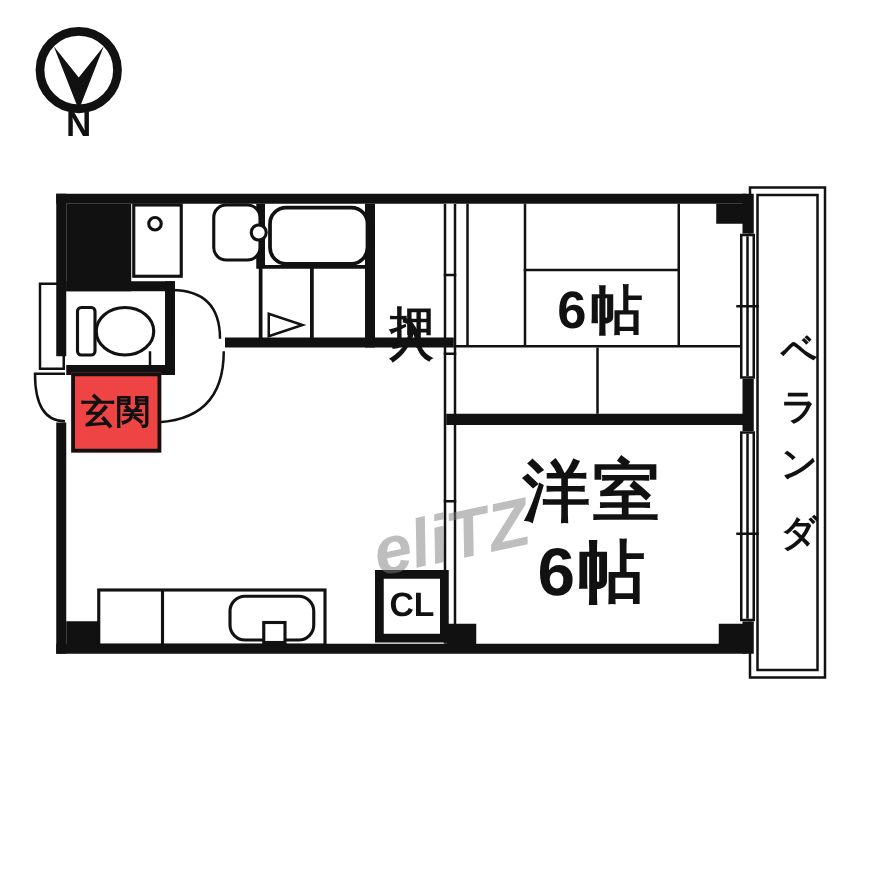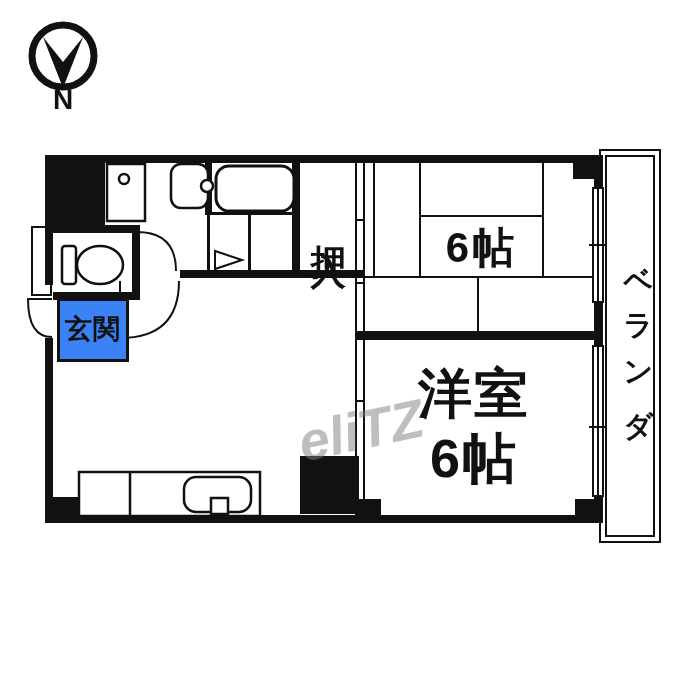--- a/index.html
+++ b/index.html
@@ -98,23 +98,24 @@
       <rect x="184" y="477" width="67" height="35" rx="12"></rect>
       <rect x="211" y="498" width="17" height="16"></rect>
     </g>
     <g fill="none" stroke="#111" stroke-width="2">
       <path d="M52,299 L28,299 Q28,337 52,337"></path>
       <path d="M137,271 L137,232 Q176,232 176,271"></path>
       <path d="M120,281 L120,338 Q120,338 120,338 M120,338 Q179,338 179,281"></path>
     </g>
   </svg>
 
-  <div class="lbl" style="left:57px;top:298px;width:66px;height:58px;border:3px solid #111;background:#3b82f6;font-size:27px;letter-spacing:1px;text-align:center;">玄関</div>
+  <div class="lbl" style="left:57px;top:298px;width:66px;height:58px;border:3px solid #111;background:#ef4444;font-size:27px;letter-spacing:1px;text-align:center;">玄関</div>
 
   <div class="wall" style="left:300px;top:456px;width:59px;height:58px;"></div>
+  <div class="lbl" style="left:307px;top:463px;width:45px;height:44px;background:#fff;font-size:27px;font-weight:bold;">CL</div>
 
   <div class="lbl" style="left:419px;top:220px;width:125px;height:56px;font-size:42px;letter-spacing:3px;">6帖</div>
   <div class="lbl" style="left:378px;top:362px;width:192px;height:64px;font-size:54px;letter-spacing:2px;">洋室</div>
   <div class="lbl" style="left:378px;top:428px;width:192px;height:62px;font-size:54px;letter-spacing:2px;">6帖</div>
   <div class="lbl vert" style="left:307px;top:175px;width:42px;height:100px;font-size:35px;letter-spacing:8px;">押入</div>
   <div class="lbl vert" style="left:619px;top:238px;width:38px;height:205px;font-size:29px;font-weight:600;letter-spacing:14px;z-index:2;">ベランダ</div>
 
   <div class="watermark" style="left:298px;top:398px;width:330px;height:64px;">
     <span class="wm-logo">eliTZ</span>
   </div>

